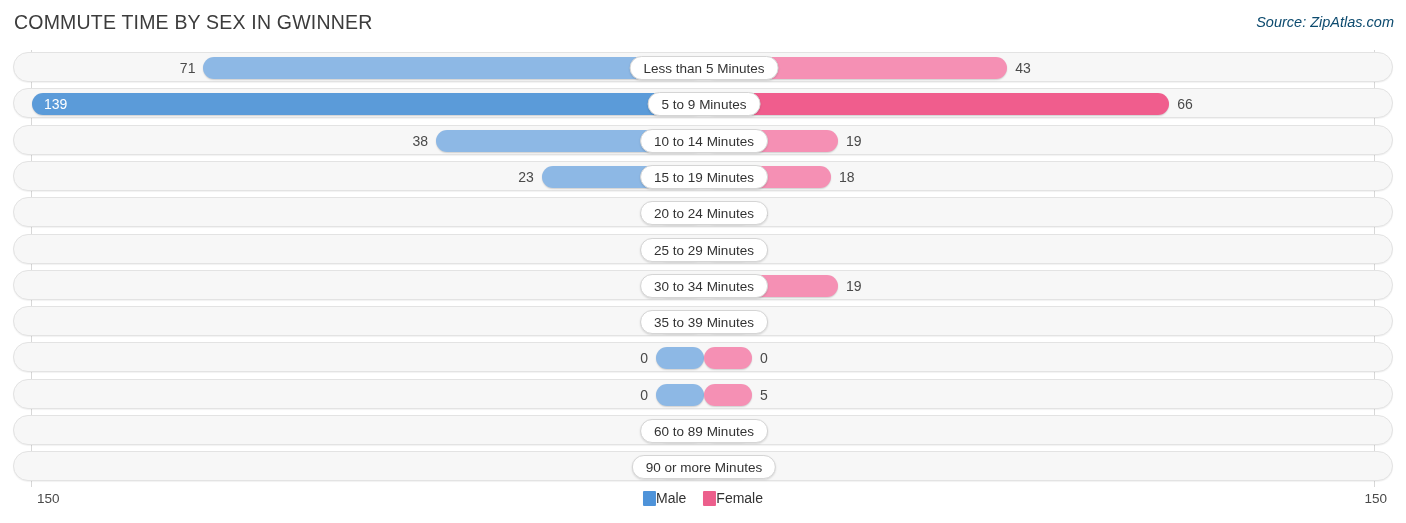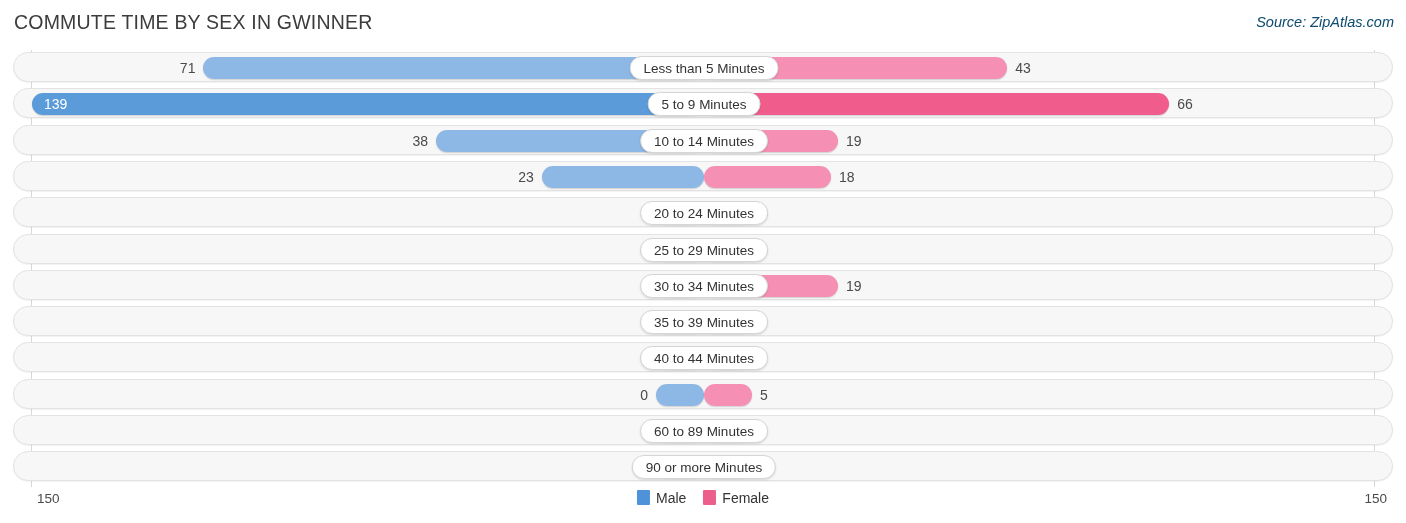--- a/index.html
+++ b/index.html
@@ -146,21 +146,21 @@
     left: 50%;
     top: 3px;
     transform: translateX(-50%);
     display: flex;
     align-items: center;
     gap: 17px;
     white-space: nowrap;
   }
   .legend-item {
     display: flex;
-    gap: 6px;
+    align-items: center;
   }
   .legend-swatch {
     width: 13px;
     height: 15px;
     border-radius: 1px;
     display: inline-block;
   }
   .legend-swatch.male   { background: #4e93d9; }
   .legend-swatch.female { background: #ec5f8c; }
   .legend-label {
@@ -200,20 +200,21 @@
         <div class="bar female" style="left: 690px; width: 133.95px;"></div>
         <div class="bar-value male" style="left: 362.1px; width: 52px;">38</div>
         <div class="bar-value female" style="left: 831.95px; width: 52px;">19</div>
         <div class="cat-label" style="left: 690px;">10 to 14 Minutes</div>
       </div>
       <div class="row" style="top: 110.9px;">
         <div class="bar male" style="left: 527.85px; width: 162.15px;"></div>
         <div class="bar female" style="left: 690px; width: 126.9px;"></div>
         <div class="bar-value male" style="left: 467.85px; width: 52px;">23</div>
         <div class="bar-value female" style="left: 824.9px; width: 52px;">18</div>
+        <div class="cat-label" style="left: 690px;">15 to 19 Minutes</div>
       </div>
       <div class="row" style="top: 147.2px;">
         <div class="bar male" style="left: 642px; width: 48px;"></div>
         <div class="bar female" style="left: 690px; width: 48px;"></div>
         <div class="bar-value male" style="left: 582px; width: 52px;">3</div>
         <div class="bar-value female" style="left: 746px; width: 52px;">4</div>
         <div class="cat-label" style="left: 690px;">20 to 24 Minutes</div>
       </div>
       <div class="row" style="top: 183.5px;">
         <div class="bar male" style="left: 642px; width: 48px;"></div>
@@ -234,21 +235,20 @@
         <div class="bar female" style="left: 690px; width: 48px;"></div>
         <div class="bar-value male" style="left: 582px; width: 52px;">0</div>
         <div class="bar-value female" style="left: 746px; width: 52px;">0</div>
         <div class="cat-label" style="left: 690px;">35 to 39 Minutes</div>
       </div>
       <div class="row" style="top: 292.4px;">
         <div class="bar male" style="left: 642px; width: 48px;"></div>
         <div class="bar female" style="left: 690px; width: 48px;"></div>
         <div class="bar-value male" style="left: 582px; width: 52px;">0</div>
         <div class="bar-value female" style="left: 746px; width: 52px;">0</div>
-        <div class="cat-label" style="left: 690px;">40 to 44 Minutes</div>
       </div>
       <div class="row" style="top: 328.7px;">
         <div class="bar male" style="left: 642px; width: 48px;"></div>
         <div class="bar female" style="left: 690px; width: 48px;"></div>
         <div class="bar-value male" style="left: 582px; width: 52px;">0</div>
         <div class="bar-value female" style="left: 746px; width: 52px;">5</div>
       </div>
       <div class="row" style="top: 365px;">
         <div class="bar male" style="left: 642px; width: 48px;"></div>
         <div class="bar female" style="left: 690px; width: 48px;"></div>

